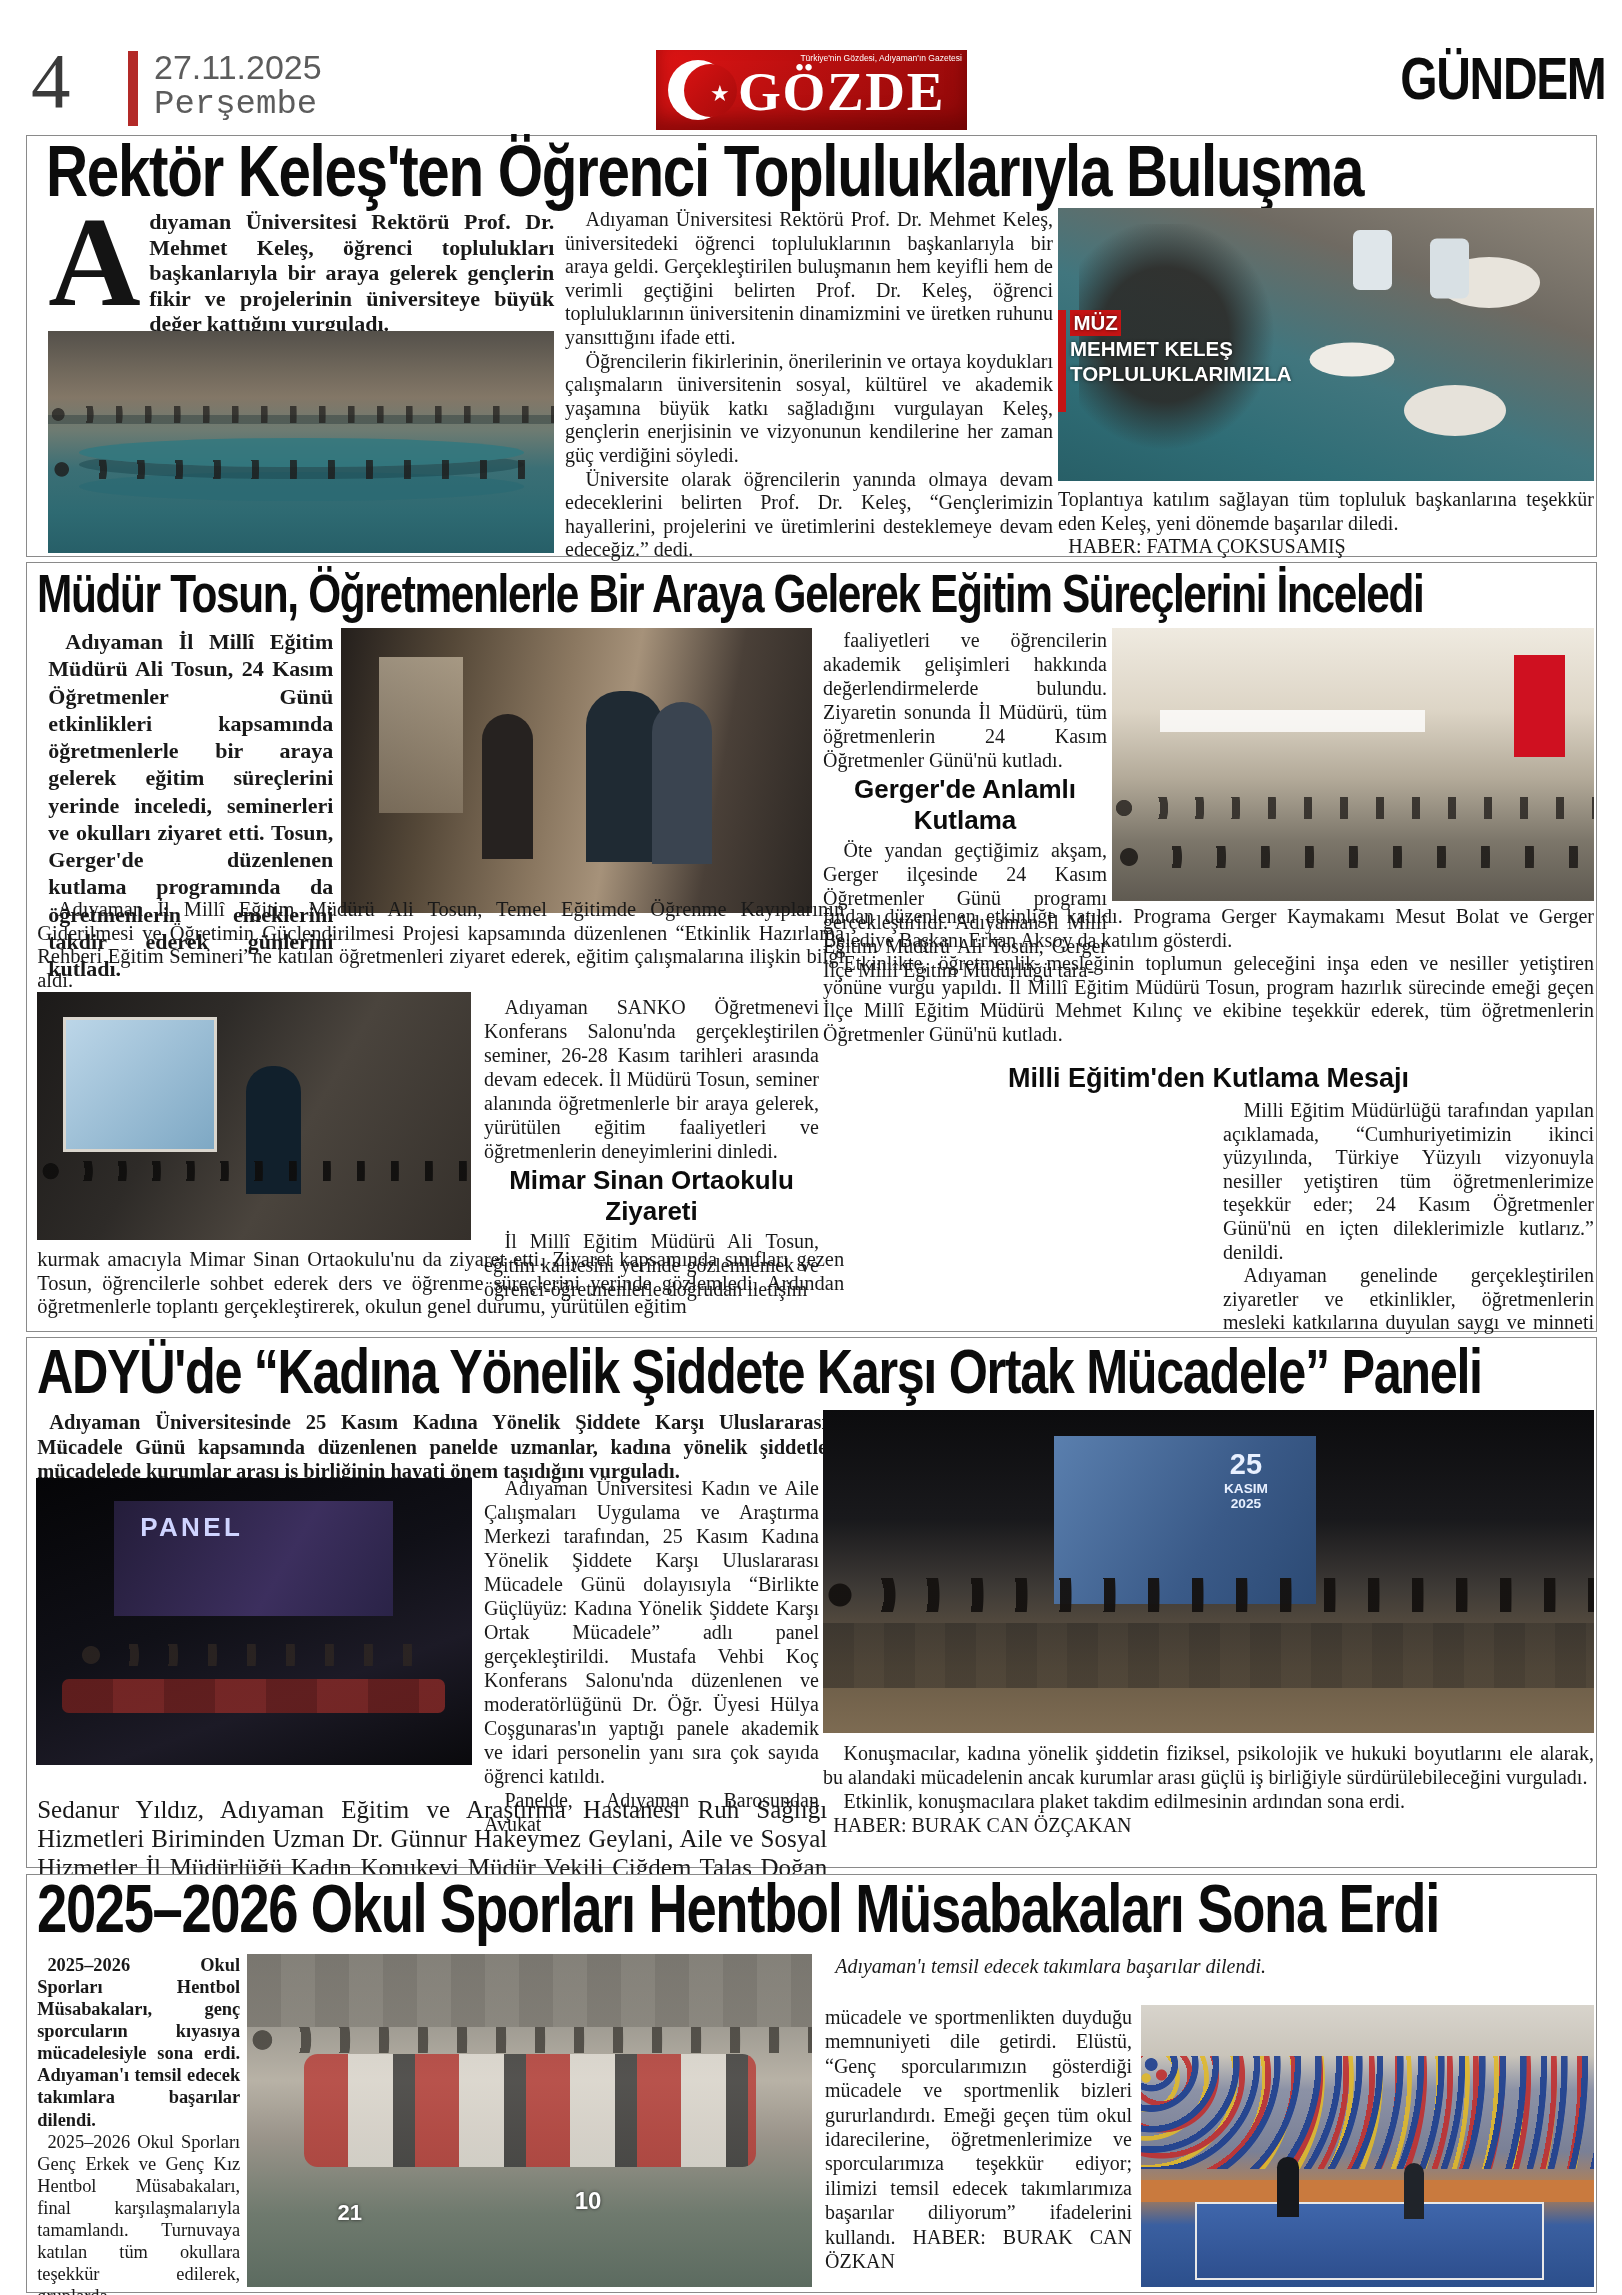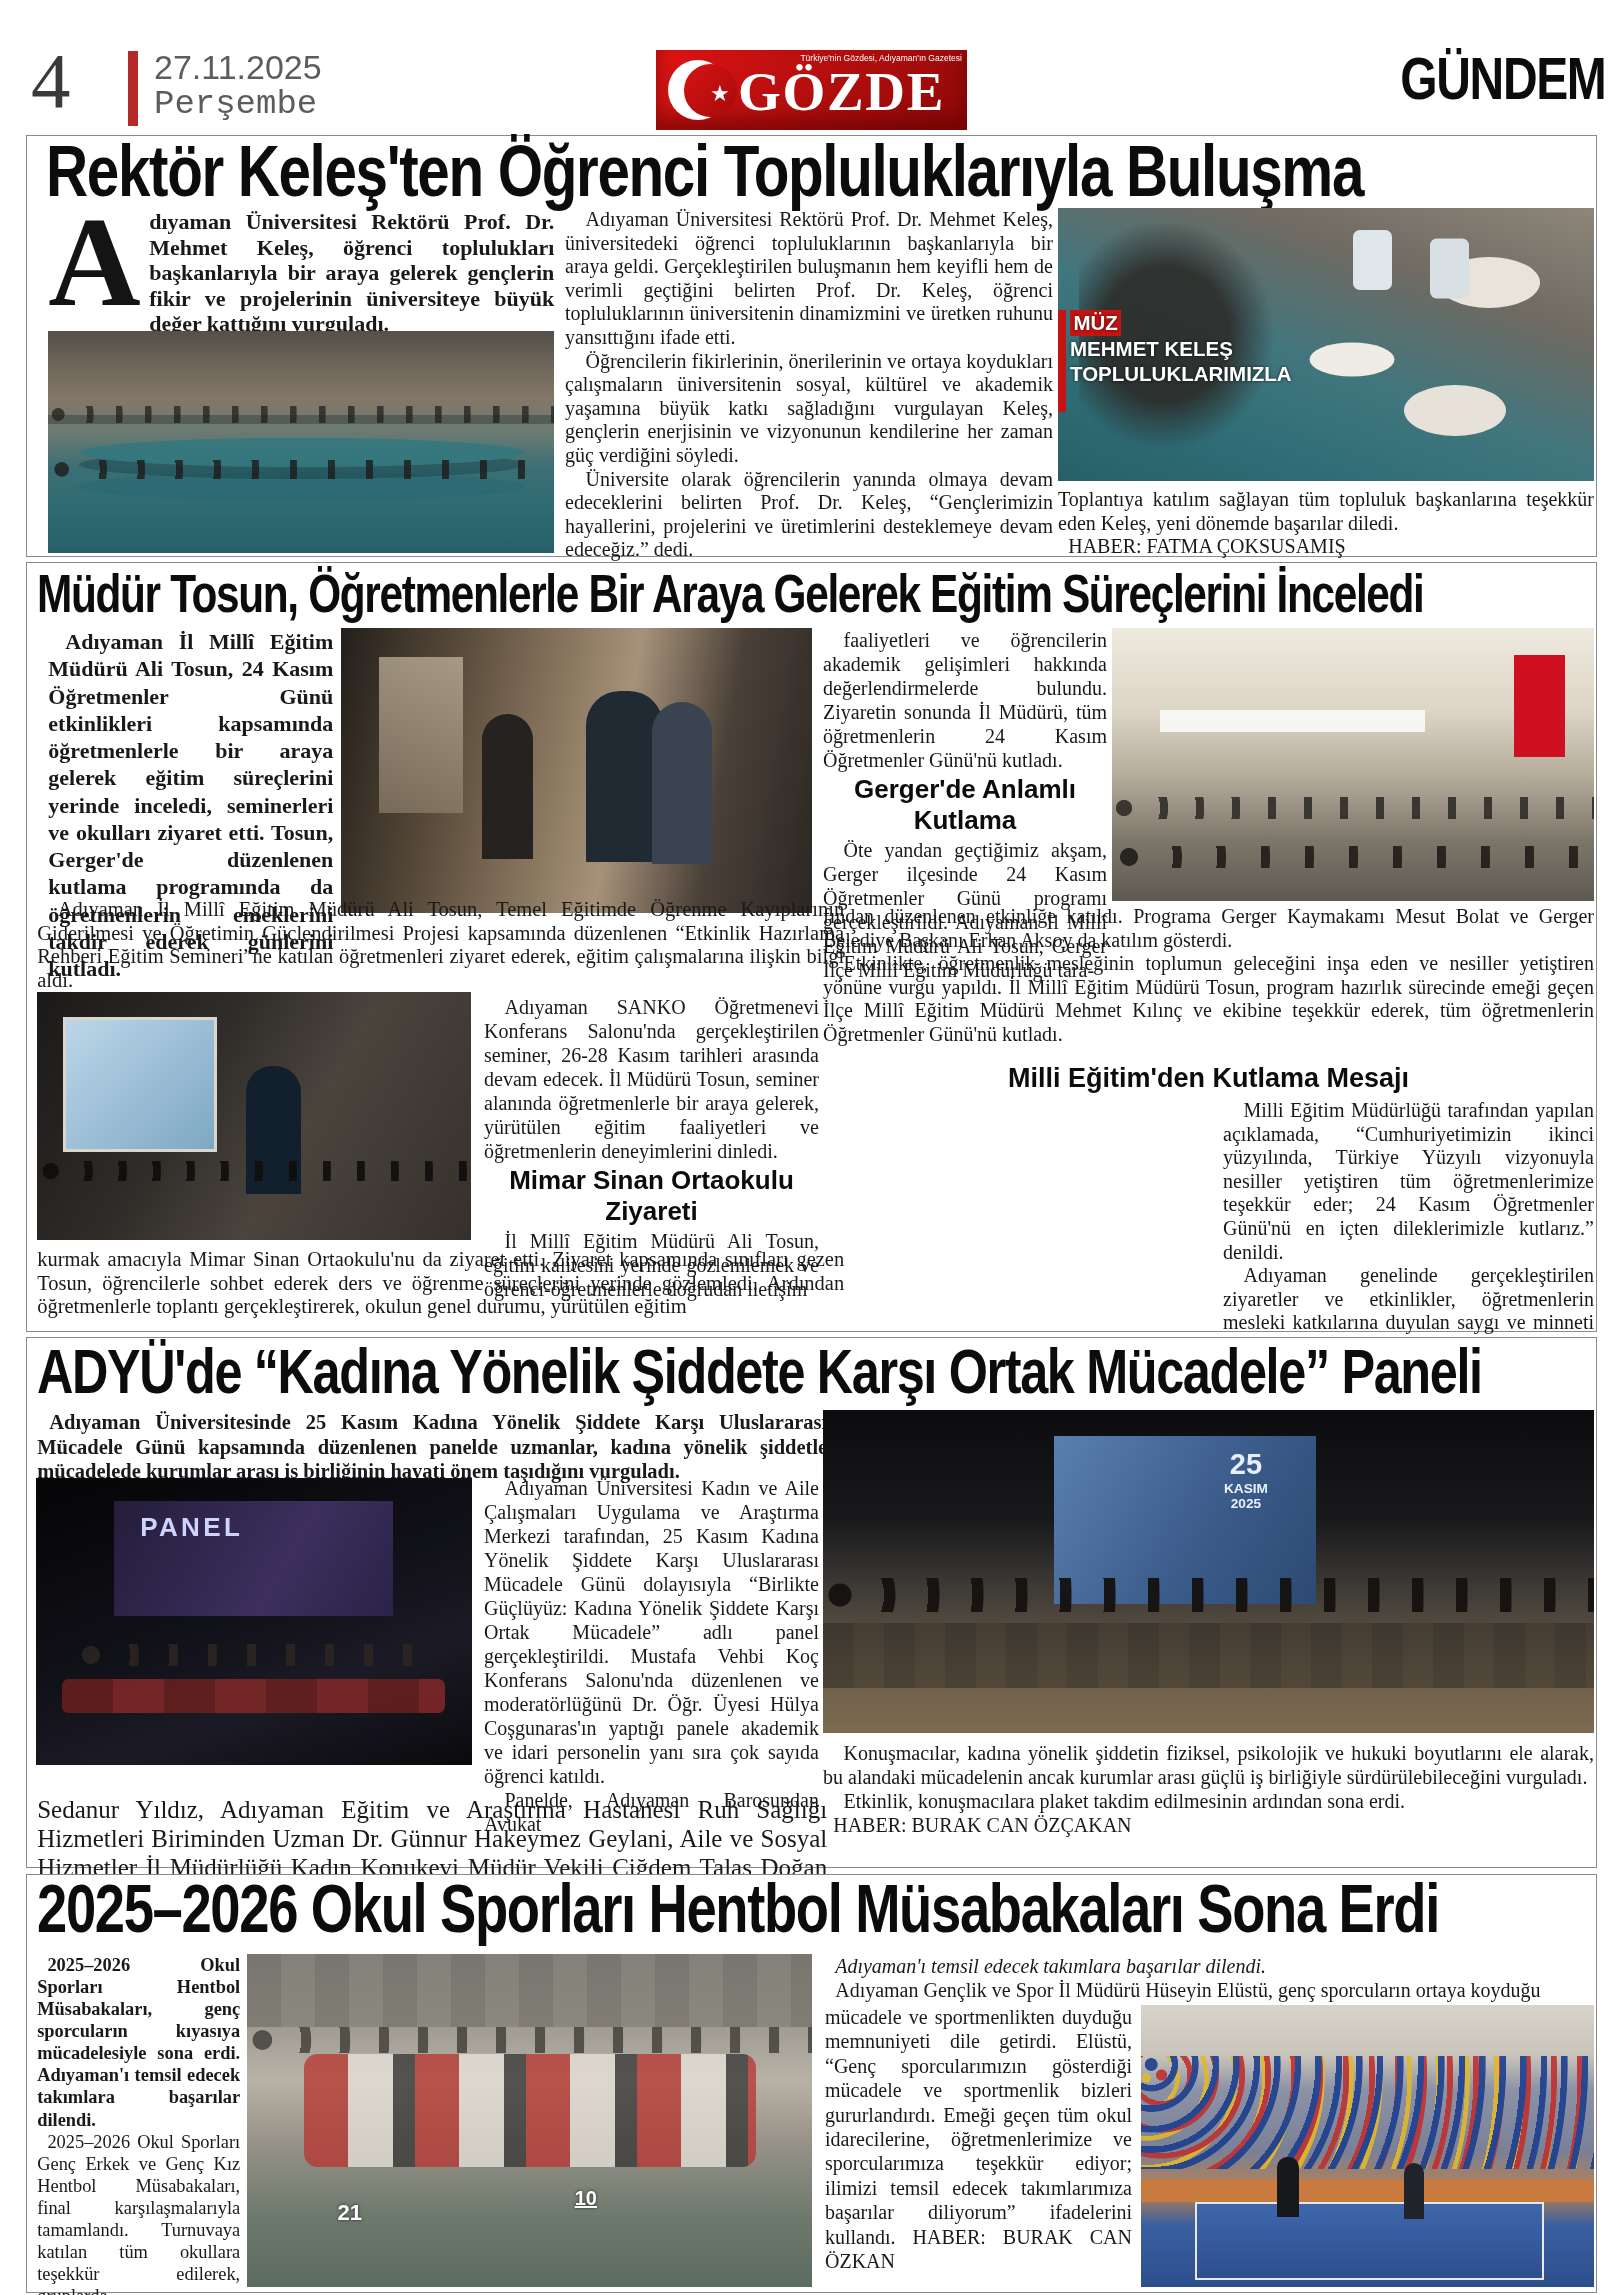--- a/index.html
+++ b/index.html
@@ -197,27 +197,26 @@
 
   <div class="abs body" style="left:10.2px;top:79px;width:203px;height:335px;font-size:18.4px;line-height:1.2;">
     <p class="lead" style="text-indent:10.2px;">2025–2026 Okul Sporları Hentbol Müsabakaları, genç sporcuların kıyasıya mücadelesiyle sona erdi. Adıyaman'ı temsil edecek takımlara başarılar dilendi.</p>
     <p style="text-indent:10.2px;">2025–2026 Okul Sporları Genç Erkek ve Genç Kız Hentbol Müsabakaları, final karşılaşmalarıyla tamamlandı. Turnuvaya katılan tüm okullara teşekkür edilerek, gruplarda</p>
   </div>
 
   <div class="ph" style="left:220px;top:79px;width:565px;height:333px;background:linear-gradient(180deg,#8e8b84 0%,#a09c93 22%,#b8b2a6 38%,#9a948a 55%,#6f7a6e 78%,#5c6b60 100%);">
     <div style="left:0;top:0;width:100%;height:22%;background:repeating-linear-gradient(90deg,#6b6861 0 34px,#7d7a72 34px 68px);opacity:.6;"></div>
     <div style="left:10%;top:30%;width:80%;height:34%;background:repeating-linear-gradient(90deg,#b8332e 0 44px,#e8e4dc 44px 89px,#333 89px 111px);border-radius:13.7px;opacity:.75;"></div>
     <span style="position:absolute;left:16%;top:74%;color:#fff;font-family:'Liberation Sans',sans-serif;font-weight:bold;font-size:22px;text-shadow:0 0 3.4px #222;">21</span>
-    <span style="position:absolute;left:58%;top:70%;color:#fff;font-family:'Liberation Sans',sans-serif;font-weight:bold;font-size:20px;text-shadow:0 0 3.4px #222;text-decoration:underline;">10</span>
+    <span style="position:absolute;left:58%;top:70%;color:#fff;font-family:'Liberation Sans',sans-serif;font-weight:bold;font-size:24px;text-shadow:0 0 3.4px #222;">10</span>
     <div class="dots" style="top:22%;height:26px;background:repeating-radial-gradient(circle at 15.4px 13px,#45423c 0 9.4px,transparent 10.2px 39px);opacity:.85;"></div>
   </div>
 
   <div class="abs body" style="left:798px;top:79px;width:769px;font-size:20px;line-height:1.2;">
     <p style="text-indent:10.2px;font-style:italic;">Adıyaman'ı temsil edecek takımlara başarılar dilendi.</p>
-    <p style="text-indent:10.2px;">Adıyaman Gençlik ve Spor İl Müdürü Hüseyin Elüstü, genç sporcuların ortaya koyduğu</p>
   </div>
 
   <div class="abs body" style="left:798px;top:130px;width:307px;height:282px;font-size:20px;line-height:1.22;">
     <p style="text-indent:0;">mücadele ve sportmenlikten duyduğu memnuniyeti dile getirdi. Elüstü, “Genç sporcularımızın gösterdiği mücadele ve sportmenlik bizleri gururlandırdı. Emeği geçen tüm okul idarecilerine, öğretmenlerimize ve sporcularımıza teşekkür ediyor; ilimizi temsil edecek takımlarımıza başarılar diliyorum” ifadelerini kullandı. HABER: BURAK CAN ÖZKAN</p>
   </div>
 
   <div class="ph" style="left:1114px;top:130px;width:453px;height:282px;background:linear-gradient(180deg,#d8d4cc 0%,#c9c4ba 18%,#8c92a6 30%,#7a8096 52%,#b9814e 66%,#3a5fa0 78%,#2c4f8c 100%);">
     <div style="left:0;top:18%;width:100%;height:40%;background:repeating-radial-gradient(circle at 10.2px 8.5px,#1d3f8f 0 6px,transparent 6.8px 20.5px),repeating-radial-gradient(circle at 20.5px 19px,#c03030 0 5.1px,transparent 6px 26px),repeating-radial-gradient(circle at 5.1px 22px,#e0b92c 0 4.3px,transparent 5.1px 29px);opacity:.9;"></div>
     <div style="left:0;top:62%;width:100%;height:8%;background:#c97a3e;"></div>
     <div style="left:12%;top:70%;width:76%;height:26%;background:linear-gradient(180deg,#3f66ab,#2e4f8e);border:2.6px solid #e8e8e8;"></div>

